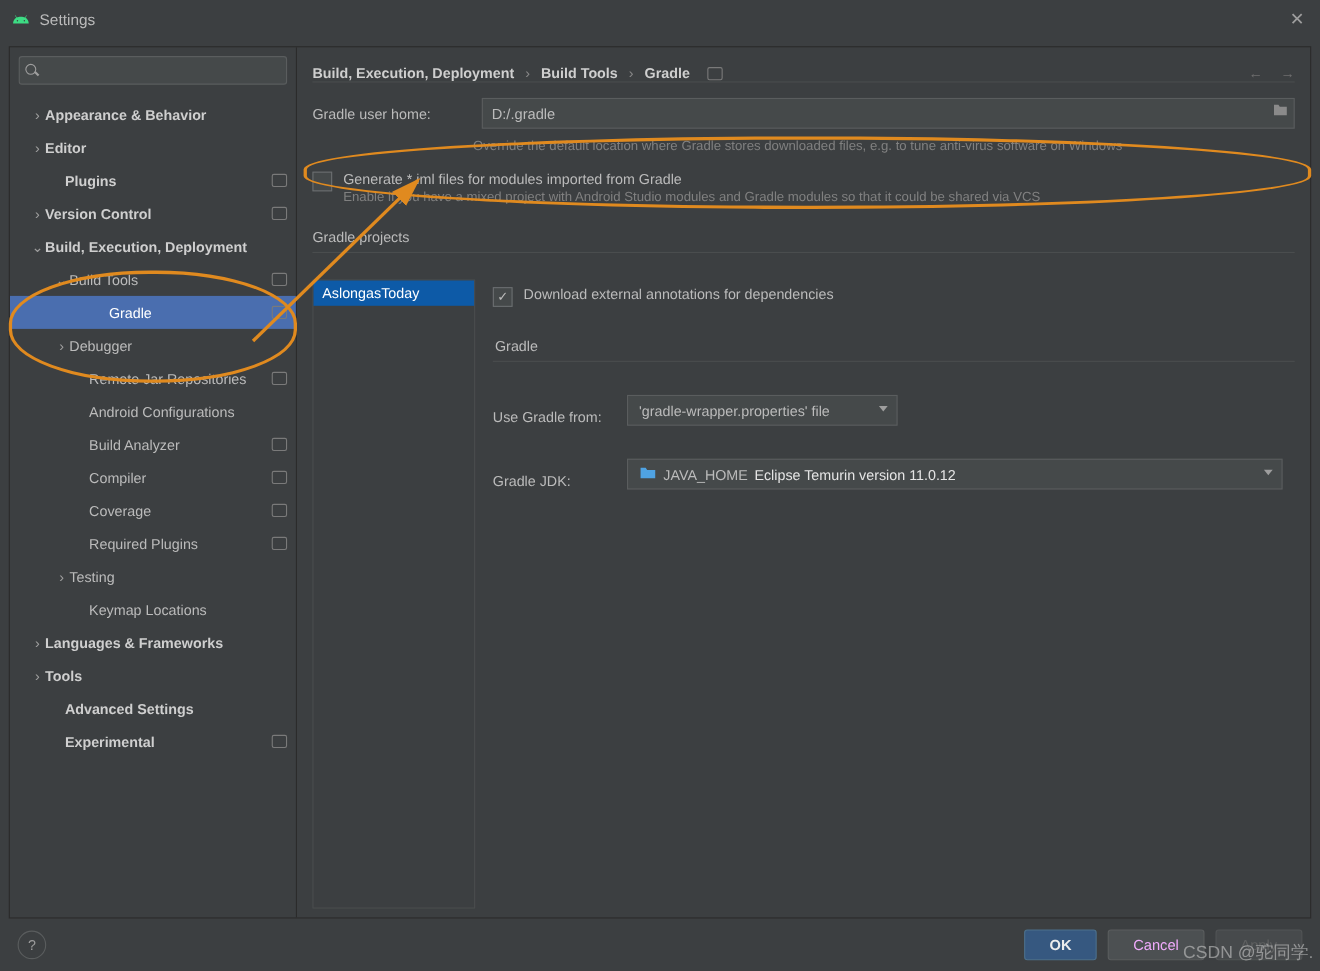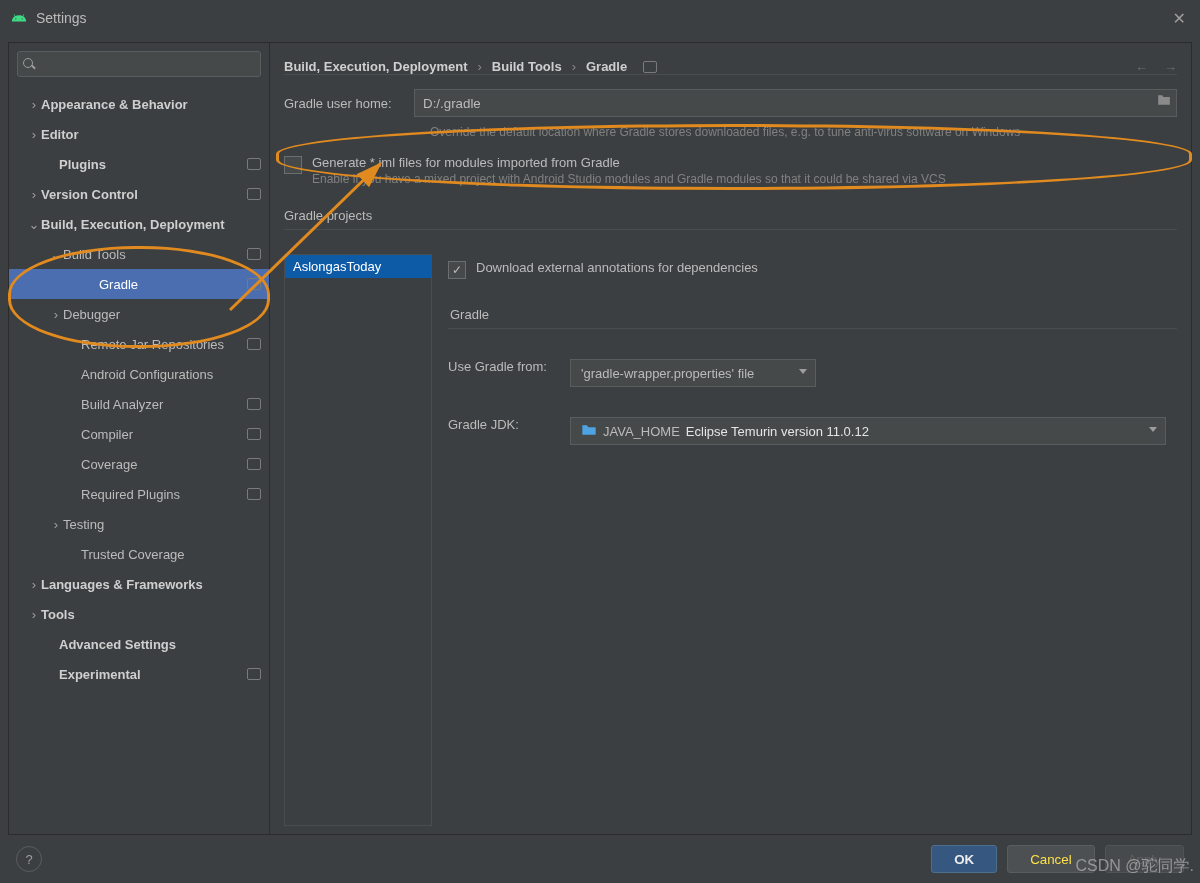--- a/index.html
+++ b/index.html
@@ -23,45 +23,45 @@
   .tree-row.selected{background:#4A6EAF;color:#fff;}
   .tree-row.selected .lbl{color:#fff;}
   .tree-row.selected .chev{color:#fff;}
   .content{flex:1;display:flex;flex-direction:column;padding:16px 14px 8px 14px;overflow:hidden;}
   .breadcrumb{display:flex;align-items:center;gap:10px;color:#cfcfcf;font-weight:600;}
   .breadcrumb .sep{color:#888;font-weight:400;}
   .breadcrumb .badge-small{width:12px;height:10px;border:1.5px solid #7a7a7a;border-radius:2px;display:inline-block;margin-left:6px;}
   .nav-arrows{margin-left:auto;display:flex;gap:16px;color:#6e6e6e;}
   .section-title{color:#bbbbbb;margin-top:26px;margin-bottom:6px;}
   .sep-line{height:1px;background:#4a4d4e;margin-bottom:14px;}
-  .form-row{display:flex;align-items:center;gap:0;margin-bottom:4px;}
+  .form-row{display:flex;align-items:center;gap:24px;margin-bottom:4px;}
   .form-label{width:130px;color:#bbbbbb;}
   .text-input{flex:1;height:26px;background:#45494A;border:1px solid #5A5D5E;color:#bbb;padding:0 28px 0 8px;border-radius:0;}
   .input-wrap{position:relative;flex:1;display:flex;}
   .folder-btn{position:absolute;right:6px;top:5px;color:#8a8a8a;cursor:pointer;}
   .hint{color:#808080;font-size:12px;margin-left:146px;margin-top:4px;}
   .checkbox-row{display:flex;align-items:flex-start;gap:10px;margin-top:16px;}
   .cb{width:16px;height:16px;border:1px solid #6b6e70;background:#45494A;display:inline-flex;align-items:center;justify-content:center;cursor:pointer;flex-shrink:0;margin-top:1px;}
   .cb.checked::after{content:"✓";color:#bbbbbb;font-size:12px;line-height:1;}
   .cb-label{color:#bbbbbb;}
   .cb-hint{color:#808080;font-size:12px;margin-top:2px;}
   .projects-area{display:flex;gap:0;margin-top:10px;flex:1;min-height:0;}
   .proj-list{width:146px;border:1px solid #4a4d4e;background:#3C3F41;}
   .proj-item{padding:4px 8px;background:#0d5aa7;color:#fff;cursor:pointer;}
   .proj-detail{flex:1;padding:0 0 0 16px;}
   .fieldset-title{color:#bbbbbb;margin:18px 0 6px 2px;}
   .drop{display:inline-flex;align-items:center;background:#45494A;border:1px solid #5A5D5E;height:26px;padding:0 24px 0 10px;color:#bbbbbb;position:relative;min-width:210px;cursor:pointer;}
   .drop.wide{width:560px;}
   .drop .dd-arrow{position:absolute;right:8px;top:9px;border-left:4px solid transparent;border-right:4px solid transparent;border-top:5px solid #9e9e9e;}
   .drop .muted{color:#e5e5e5;margin-left:6px;}
-  .form-row2{display:flex;align-items:flex-start;gap:12px;margin-top:30px;}
+  .form-row2{display:flex;align-items:flex-end;gap:12px;margin-top:30px;}
   .form-label2{width:110px;color:#bbbbbb;}
   .footer{position:absolute;left:0;right:0;bottom:0;height:48px;display:flex;align-items:center;padding:0 16px;justify-content:flex-end;gap:10px;}
   .help-circle{width:24px;height:24px;border:1px solid #5A5D5E;border-radius:50%;display:flex;align-items:center;justify-content:center;color:#9e9e9e;margin-right:auto;cursor:pointer;}
-  .btn{height:28px;padding:0 22px;border:1px solid #5A5D5E;background:#4C5052;color:#fde047;cursor:pointer;border-radius:3px;}
+  .btn{height:28px;padding:0 22px;border:1px solid #5A5D5E;background:#4C5052;color:#f0abfc;cursor:pointer;border-radius:3px;}
   .btn.primary{background:#365880;border-color:#4C708C;color:#ececec;font-weight:600;}
   .btn.disabled{color:#6e6e6e;opacity:.7;cursor:default;}
   .annot{position:absolute;border:3px solid #e08a1f;border-radius:50%/50%;pointer-events:none;}
   .annot-arrow{position:absolute;pointer-events:none;}
   .watermark{position:absolute;right:6px;bottom:6px;color:#c9c9c996;font-size:16px;font-family:Liberation Sans, sans-serif;pointer-events:none;text-align:center;}
   .folder-icon-svg{width:14px;height:12px;}
 </style>
 </head>
 <body>
 
@@ -146,21 +146,21 @@
           <span class="chev"></span>
           <span class="lbl">Required Plugins</span>
           <span class="badge"></span>
         </div>
         <div class="tree-row" style="padding-left: 40px;">
           <span class="chev">›</span>
           <span class="lbl">Testing</span>
         </div>
         <div class="tree-row" style="padding-left: 58px;">
           <span class="chev"></span>
-          <span class="lbl">Trusted Coverage</span>
+          <span class="lbl">Keymap Locations</span>
         </div>
         <div class="tree-row bold" style="padding-left: 18px;">
           <span class="chev">›</span>
           <span class="lbl">Languages &amp; Frameworks</span>
         </div>
         <div class="tree-row bold" style="padding-left: 18px;">
           <span class="chev">›</span>
           <span class="lbl">Tools</span>
         </div>
         <div class="tree-row bold" style="padding-left: 36px;">

